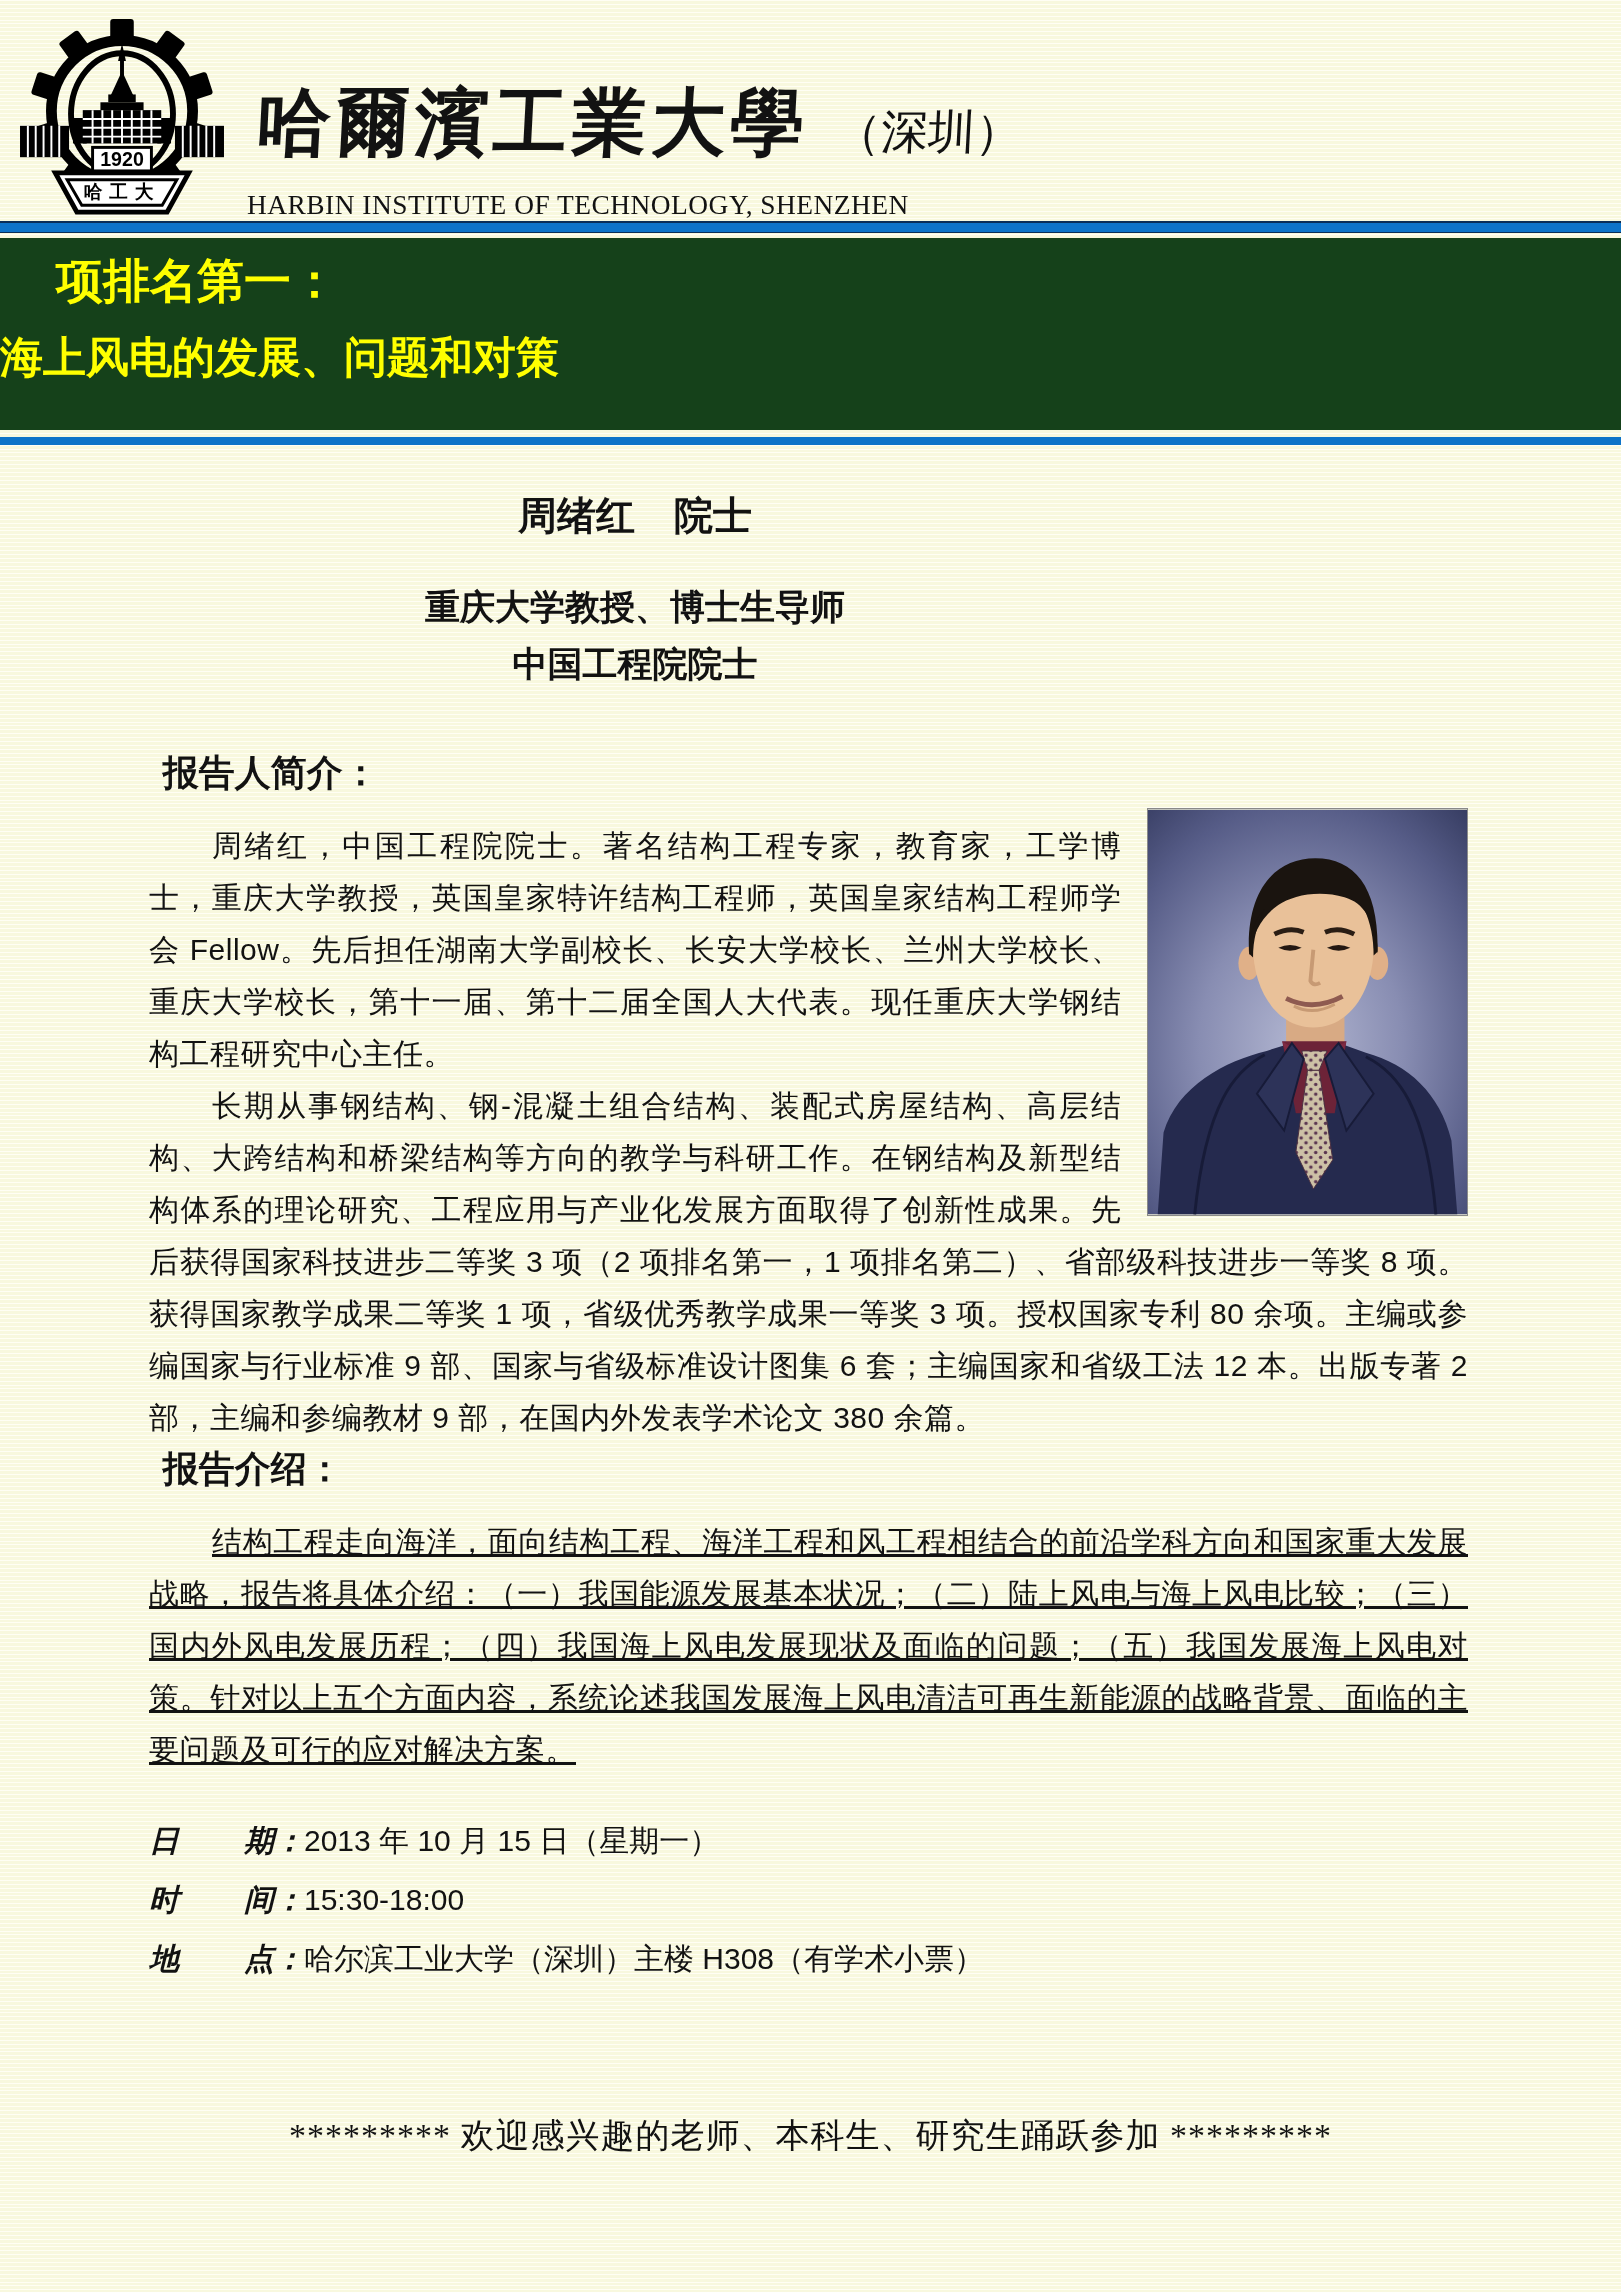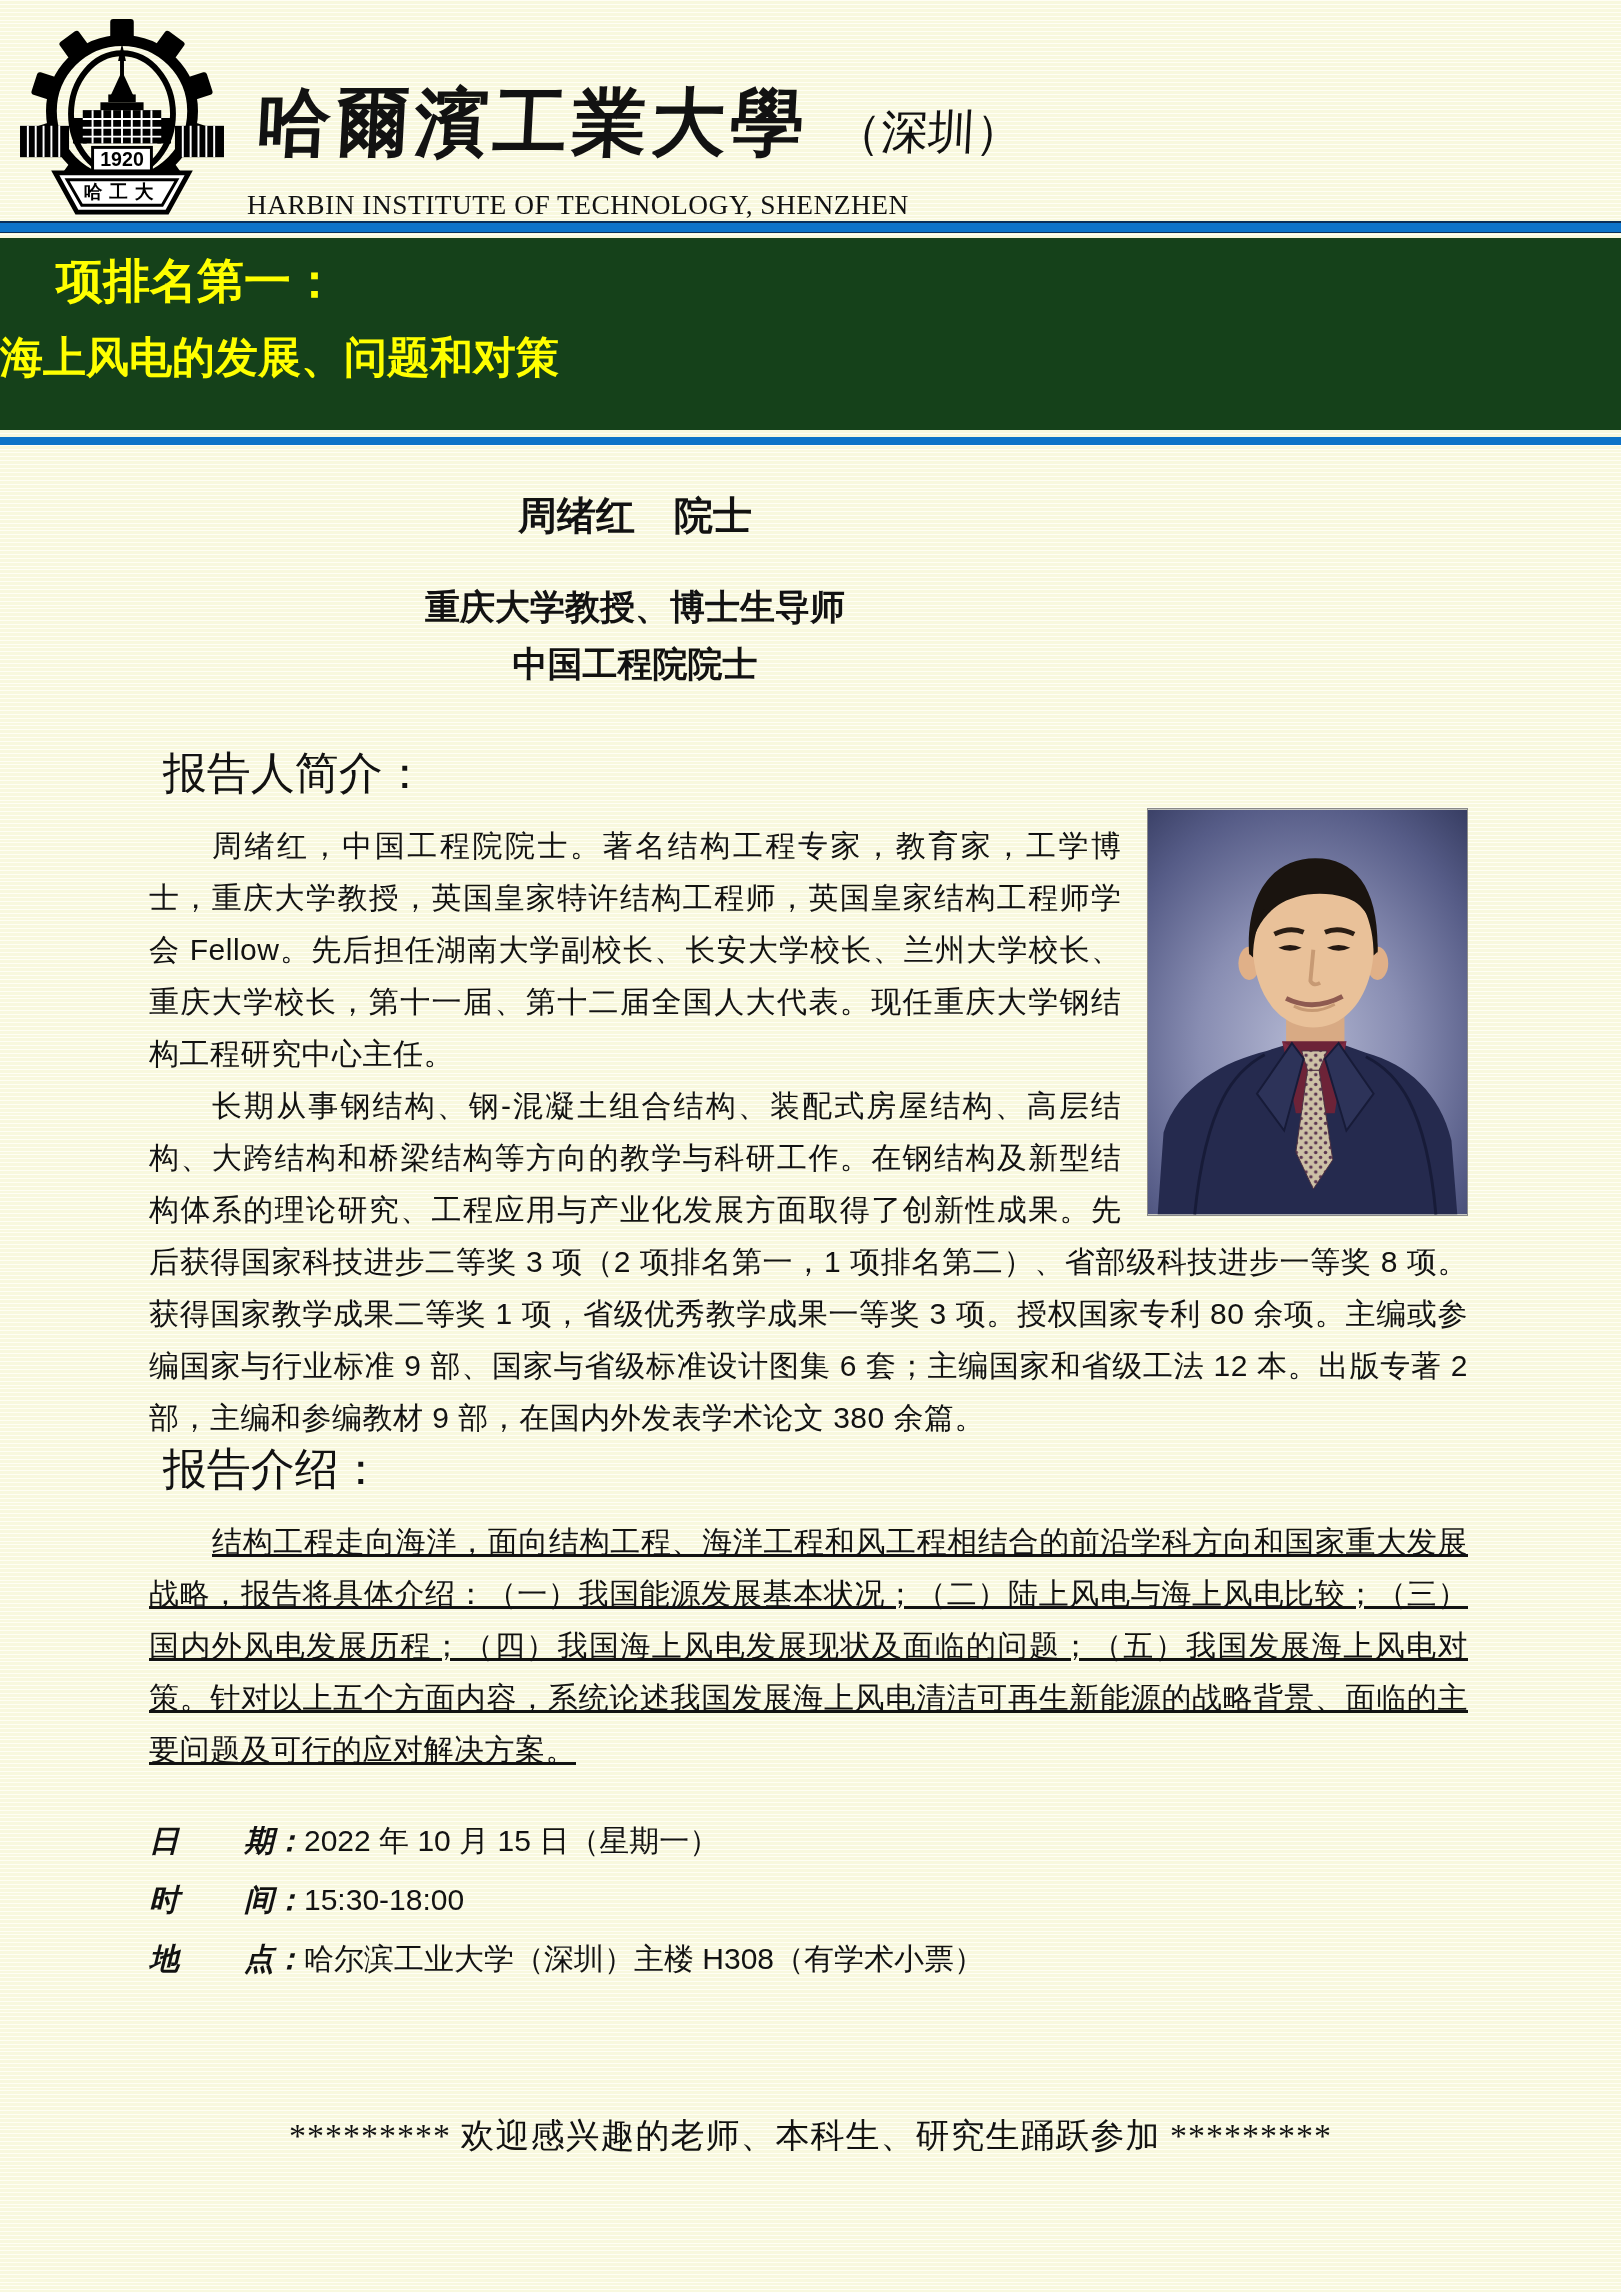--- a/index.html
+++ b/index.html
@@ -48,21 +48,21 @@
   .banner-title{
     position:absolute;left:0;top:94px;width:100%;
     font-size:43px;font-weight:bold;line-height:51px;white-space:nowrap;
   }
   
   .speaker{position:absolute;left:0;top:488px;width:1270px;text-align:center;}
   .speaker-name{font-size:39px;font-weight:bold;line-height:55px;margin:0;}
   .speaker-aff1{font-size:35px;font-weight:bold;line-height:49px;margin:39px 0 0 0;}
   .speaker-aff2{font-size:35px;font-weight:bold;line-height:49px;margin:8px;}
   
-  .section-heading{font-size:44px;font-weight:normal;margin:0 0 25.5px 13.7px;line-height:43px;}
+  .section-heading{font-size:36px;font-weight:bold;margin:0 0 25.5px 13.7px;line-height:43px;}
   .bio{position:absolute;left:149px;top:751px;width:1319px;}
   .bio p,.abstract p{
     margin:0;font-size:30px;line-height:52px;text-align:justify;text-indent:63px;
     letter-spacing:0.5px;
   }
   .photo-wrap{
     float:right;width:321px;height:408px;margin:-11.8px 0 15.7px 25.5px;
     border:1px solid #8a8a8a;
   }
   .photo-wrap svg{display:block;width:100%;height:100%;}
@@ -231,21 +231,21 @@
     <p>长期从事钢结构、钢-混凝土组合结构、装配式房屋结构、高层结构、大跨结构和桥梁结构等方向的教学与科研工作。在钢结构及新型结构体系的理论研究、工程应用与产业化发展方面取得了创新性成果。先后获得国家科技进步二等奖 3 项（2 项排名第一，1 项排名第二）、省部级科技进步一等奖 8 项。获得国家教学成果二等奖 1 项，省级优秀教学成果一等奖 3 项。授权国家专利 80 余项。主编或参编国家与行业标准 9 部、国家与省级标准设计图集 6 套；主编国家和省级工法 12 本。出版专著 2 部，主编和参编教材 9 部，在国内外发表学术论文 380 余篇。</p>
   </div>
 
   <div class="abstract">
     <h2 class="section-heading">报告介绍：</h2>
     <p>结构工程走向海洋，面向结构工程、海洋工程和风工程相结合的前沿学科方向和国家重大发展战略，报告将具体介绍：（一）我国能源发展基本状况；（二）陆上风电与海上风电比较；（三）国内外风电发展历程；（四）我国海上风电发展现状及面临的问题；（五）我国发展海上风电对策。针对以上五个方面内容，系统论述我国发展海上风电清洁可再生新能源的战略背景、面临的主要问题及可行的应对解决方案。</p>
   </div>
 
   <div class="details">
     <div class="d-row">
-      <span class="d-label"><span>日</span><span class="d-gap"></span><span>期</span><span>：</span></span><span class="d-value">2022 年 10 月 15 日（星期一）</span>
+      <span class="d-label"><span>日</span><span class="d-gap"></span><span>期</span><span>：</span></span><span class="d-value">2013 年 10 月 15 日（星期一）</span>
     </div>
     <div class="d-row">
       <span class="d-label"><span>时</span><span class="d-gap"></span><span>间</span><span>：</span></span><span class="d-value">15:30-18:00</span>
     </div>
     <div class="d-row">
       <span class="d-label"><span>地</span><span class="d-gap"></span><span>点</span><span>：</span></span><span class="d-value">哈尔滨工业大学（深圳）主楼 H308（有学术小票）</span>
     </div>
   </div>
 
   <div class="footer-line">********* 欢迎感兴趣的老师、本科生、研究生踊跃参加 *********</div>

